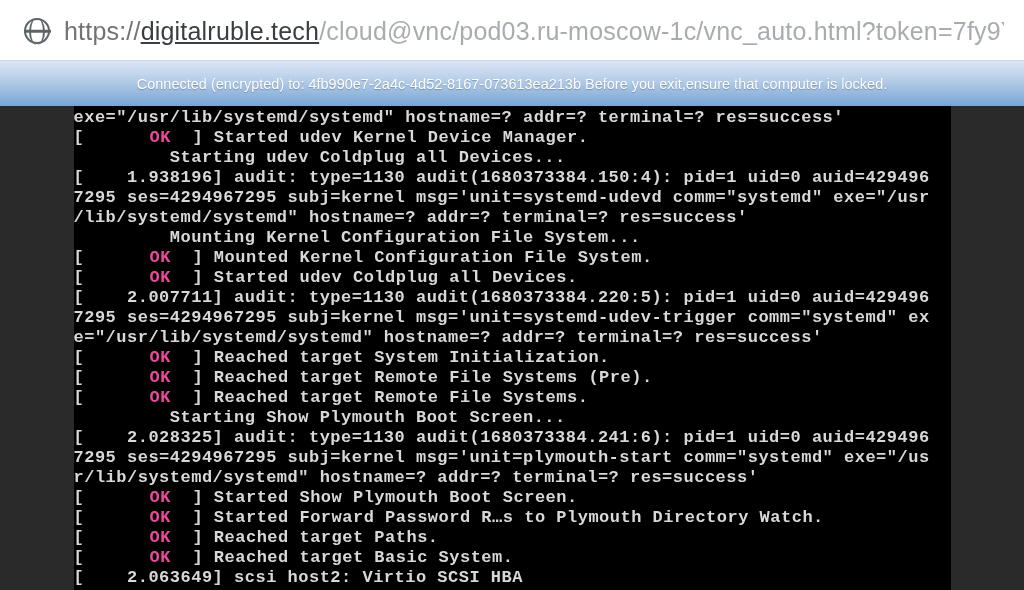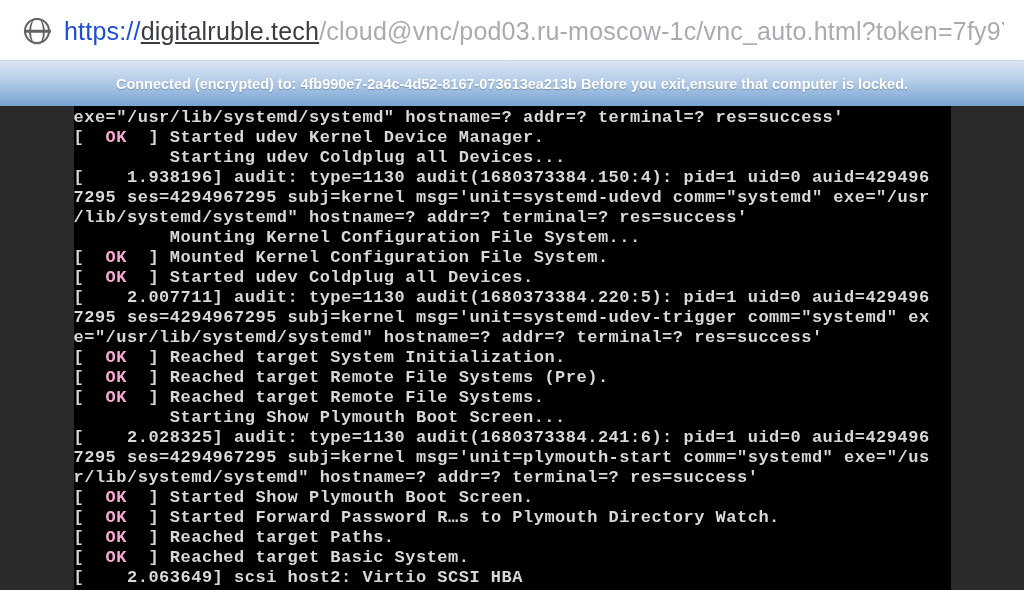--- a/index.html
+++ b/index.html
@@ -42,36 +42,36 @@
     height: 2.5px; background: #5f6368;
     transform: translateY(-50%);
   }
   .url {
     font-size: 25px;
     color: #a8abb0;
     white-space: nowrap;
     overflow: hidden;
     letter-spacing: 0.2px;
   }
-  .url .scheme { color: #1d4ed8; }
+  .url .scheme { color: #737373; }
   .url .host   { color: #3a3e42; text-decoration: underline; }
   .url .path   { color: #a8abb0; }
 
   
   .banner-wrap {
     background: linear-gradient(#dbe6f4 0%, #b8cfe9 40%, #78a4d4 100%);
     height: 46px;
     display: flex;
     align-items: center;
     justify-content: center;
     border-top: 1px solid #c9d7e7;
   }
   .banner-text {
     color: #fff;
-    font-weight: 700;
+    font-weight: 400;
     font-size: 14.5px;
     text-shadow: 0 1px 1px rgba(0,0,0,0.25);
     white-space: nowrap;
   }
 
   
   .term-outer {
     background: #2a2a2a;
     width: 100%;
     height: calc(590px - 60px - 46px);
@@ -85,21 +85,21 @@
     font-size: 17px;
     line-height: 20px;
     font-weight: 700;
     letter-spacing: 0.5px;
     width: 877px;
     padding: 2px 0 0 0;
     white-space: pre;
     overflow: hidden;
   }
   .term .row { display: block; }
-  .ok { color: #f9a8d4; }
+  .ok { color: #ec4899; margin-left: 44px; }
   .brk { color: #d8d8d8; }
 </style>
 </head>
 <body>
 
 <div class="addr-row">
   <div class="globe"></div>
   <div class="url">
     <span class="scheme">https://</span><span class="host">digitalruble.tech</span><span class="path">/cloud@vnc/pod03.ru-moscow-1c/vnc_auto.html?token=7fy9Yd3ou...</span>
   </div>

